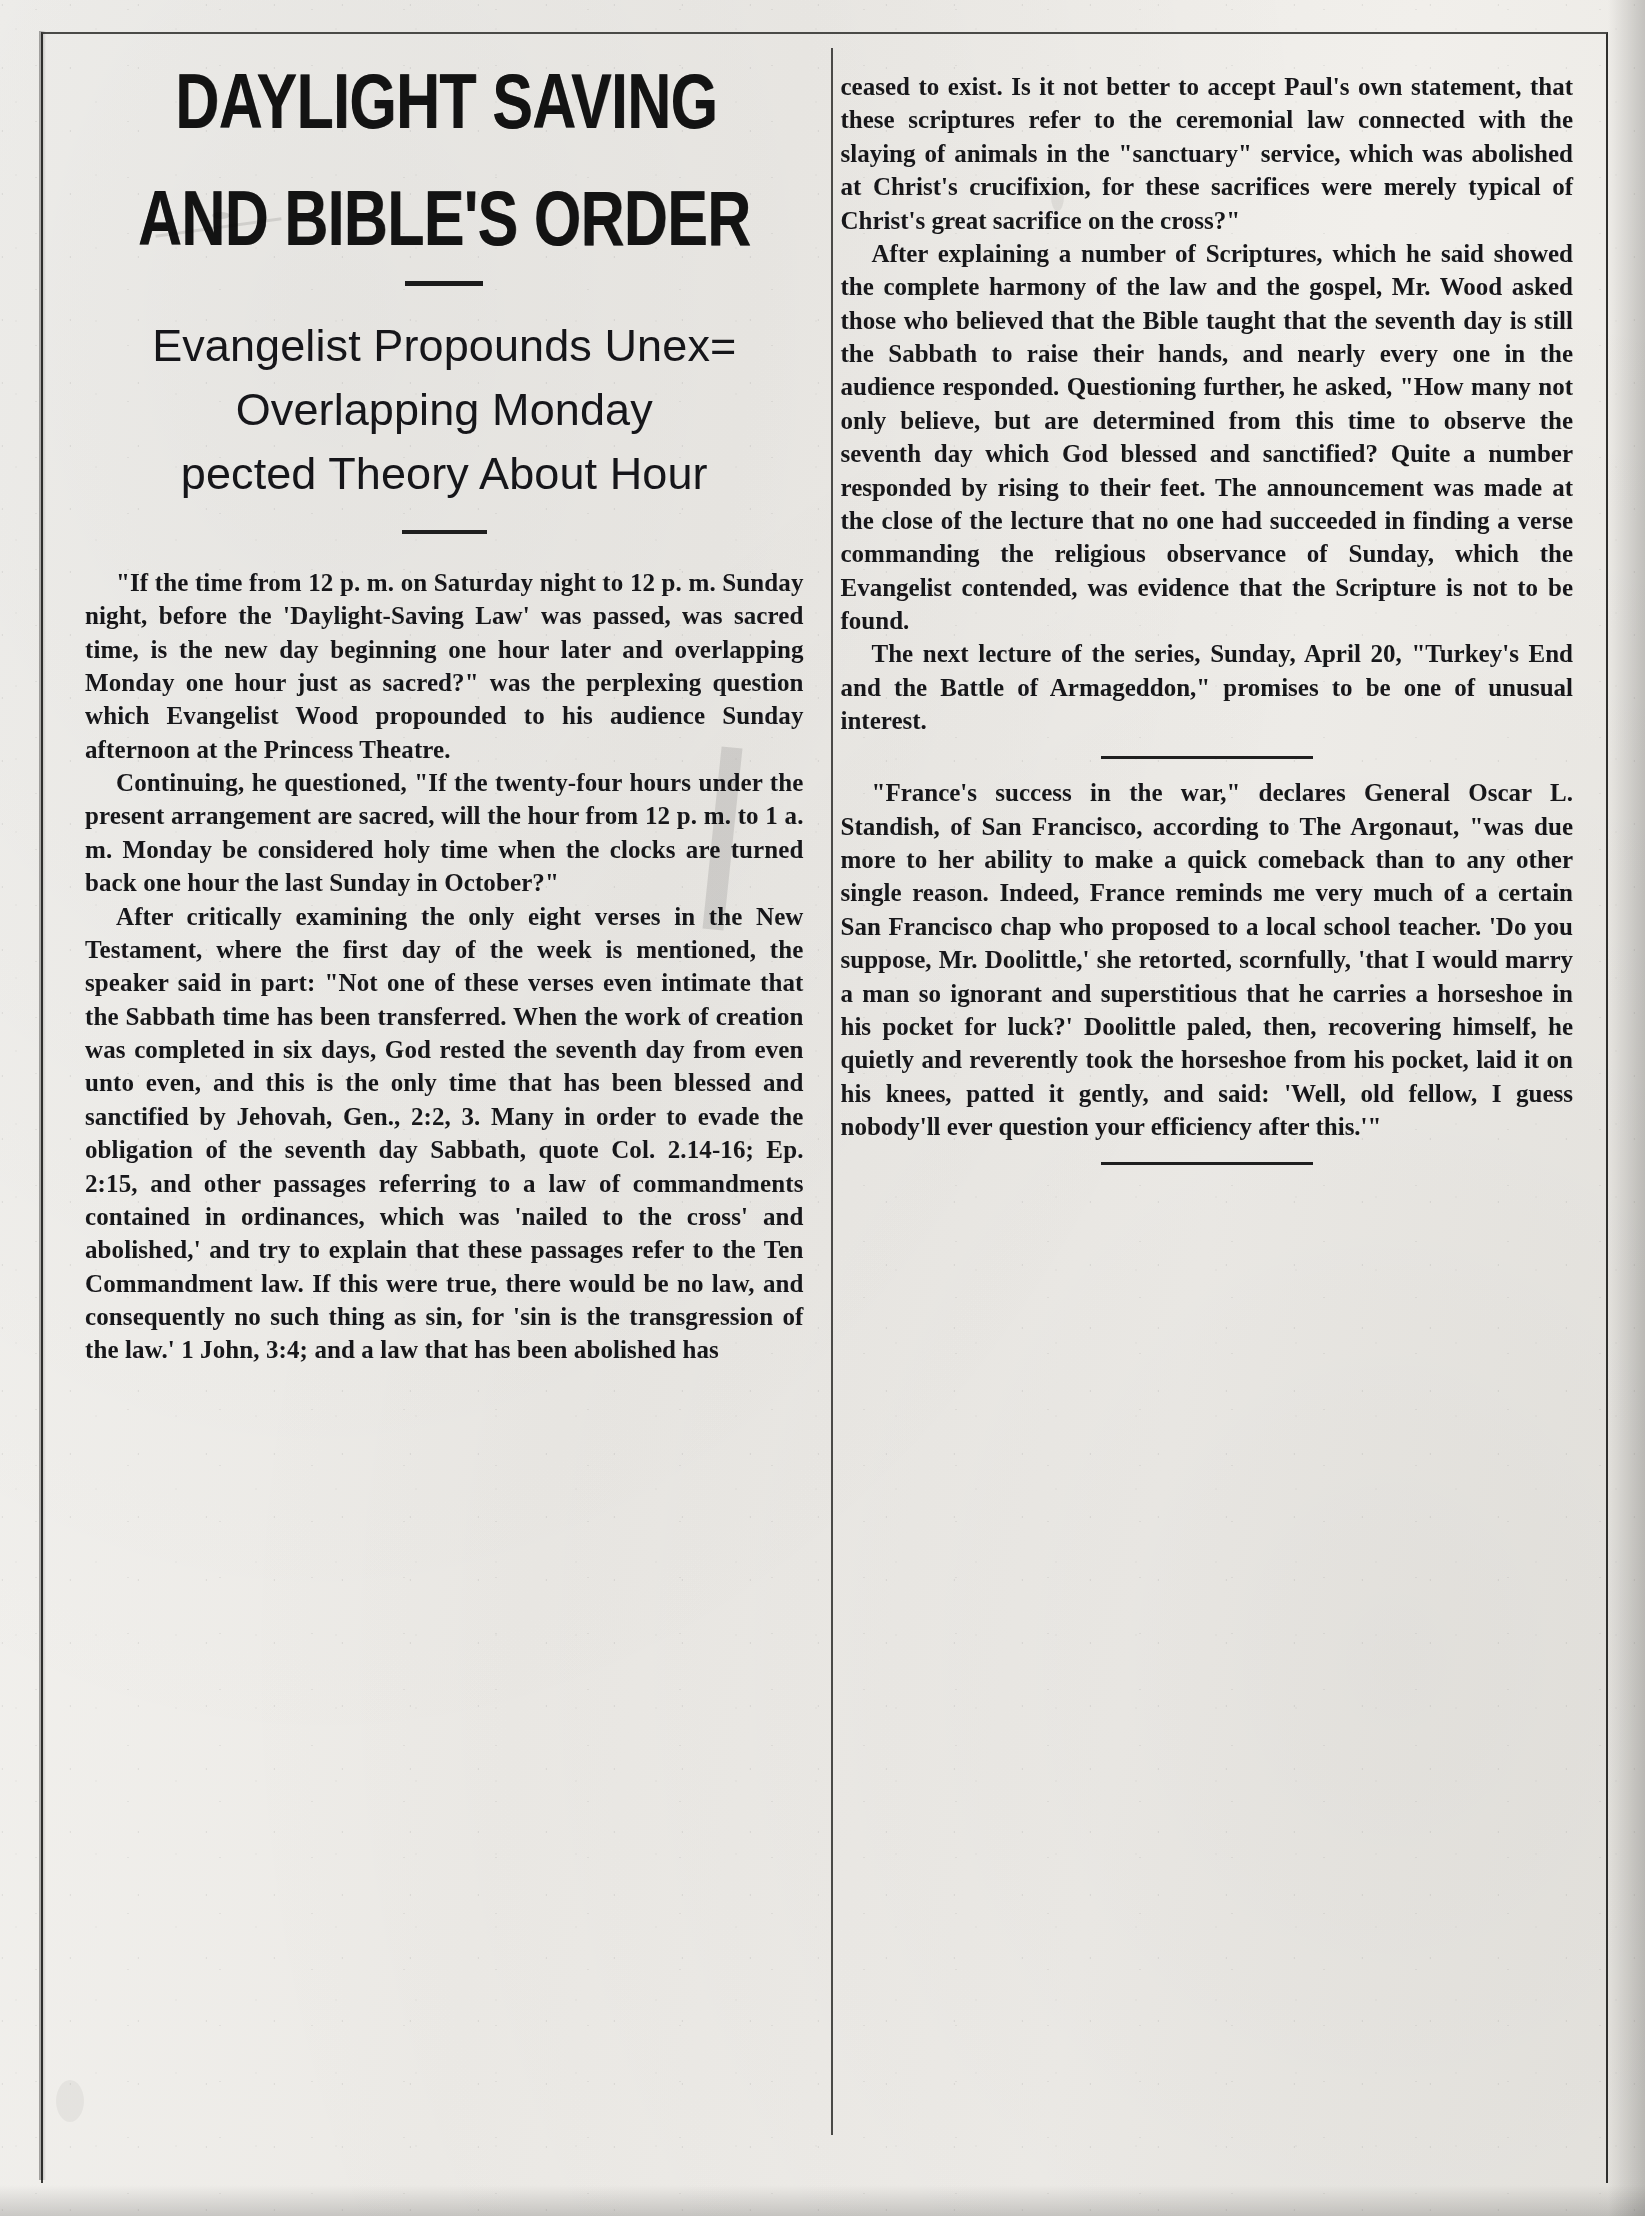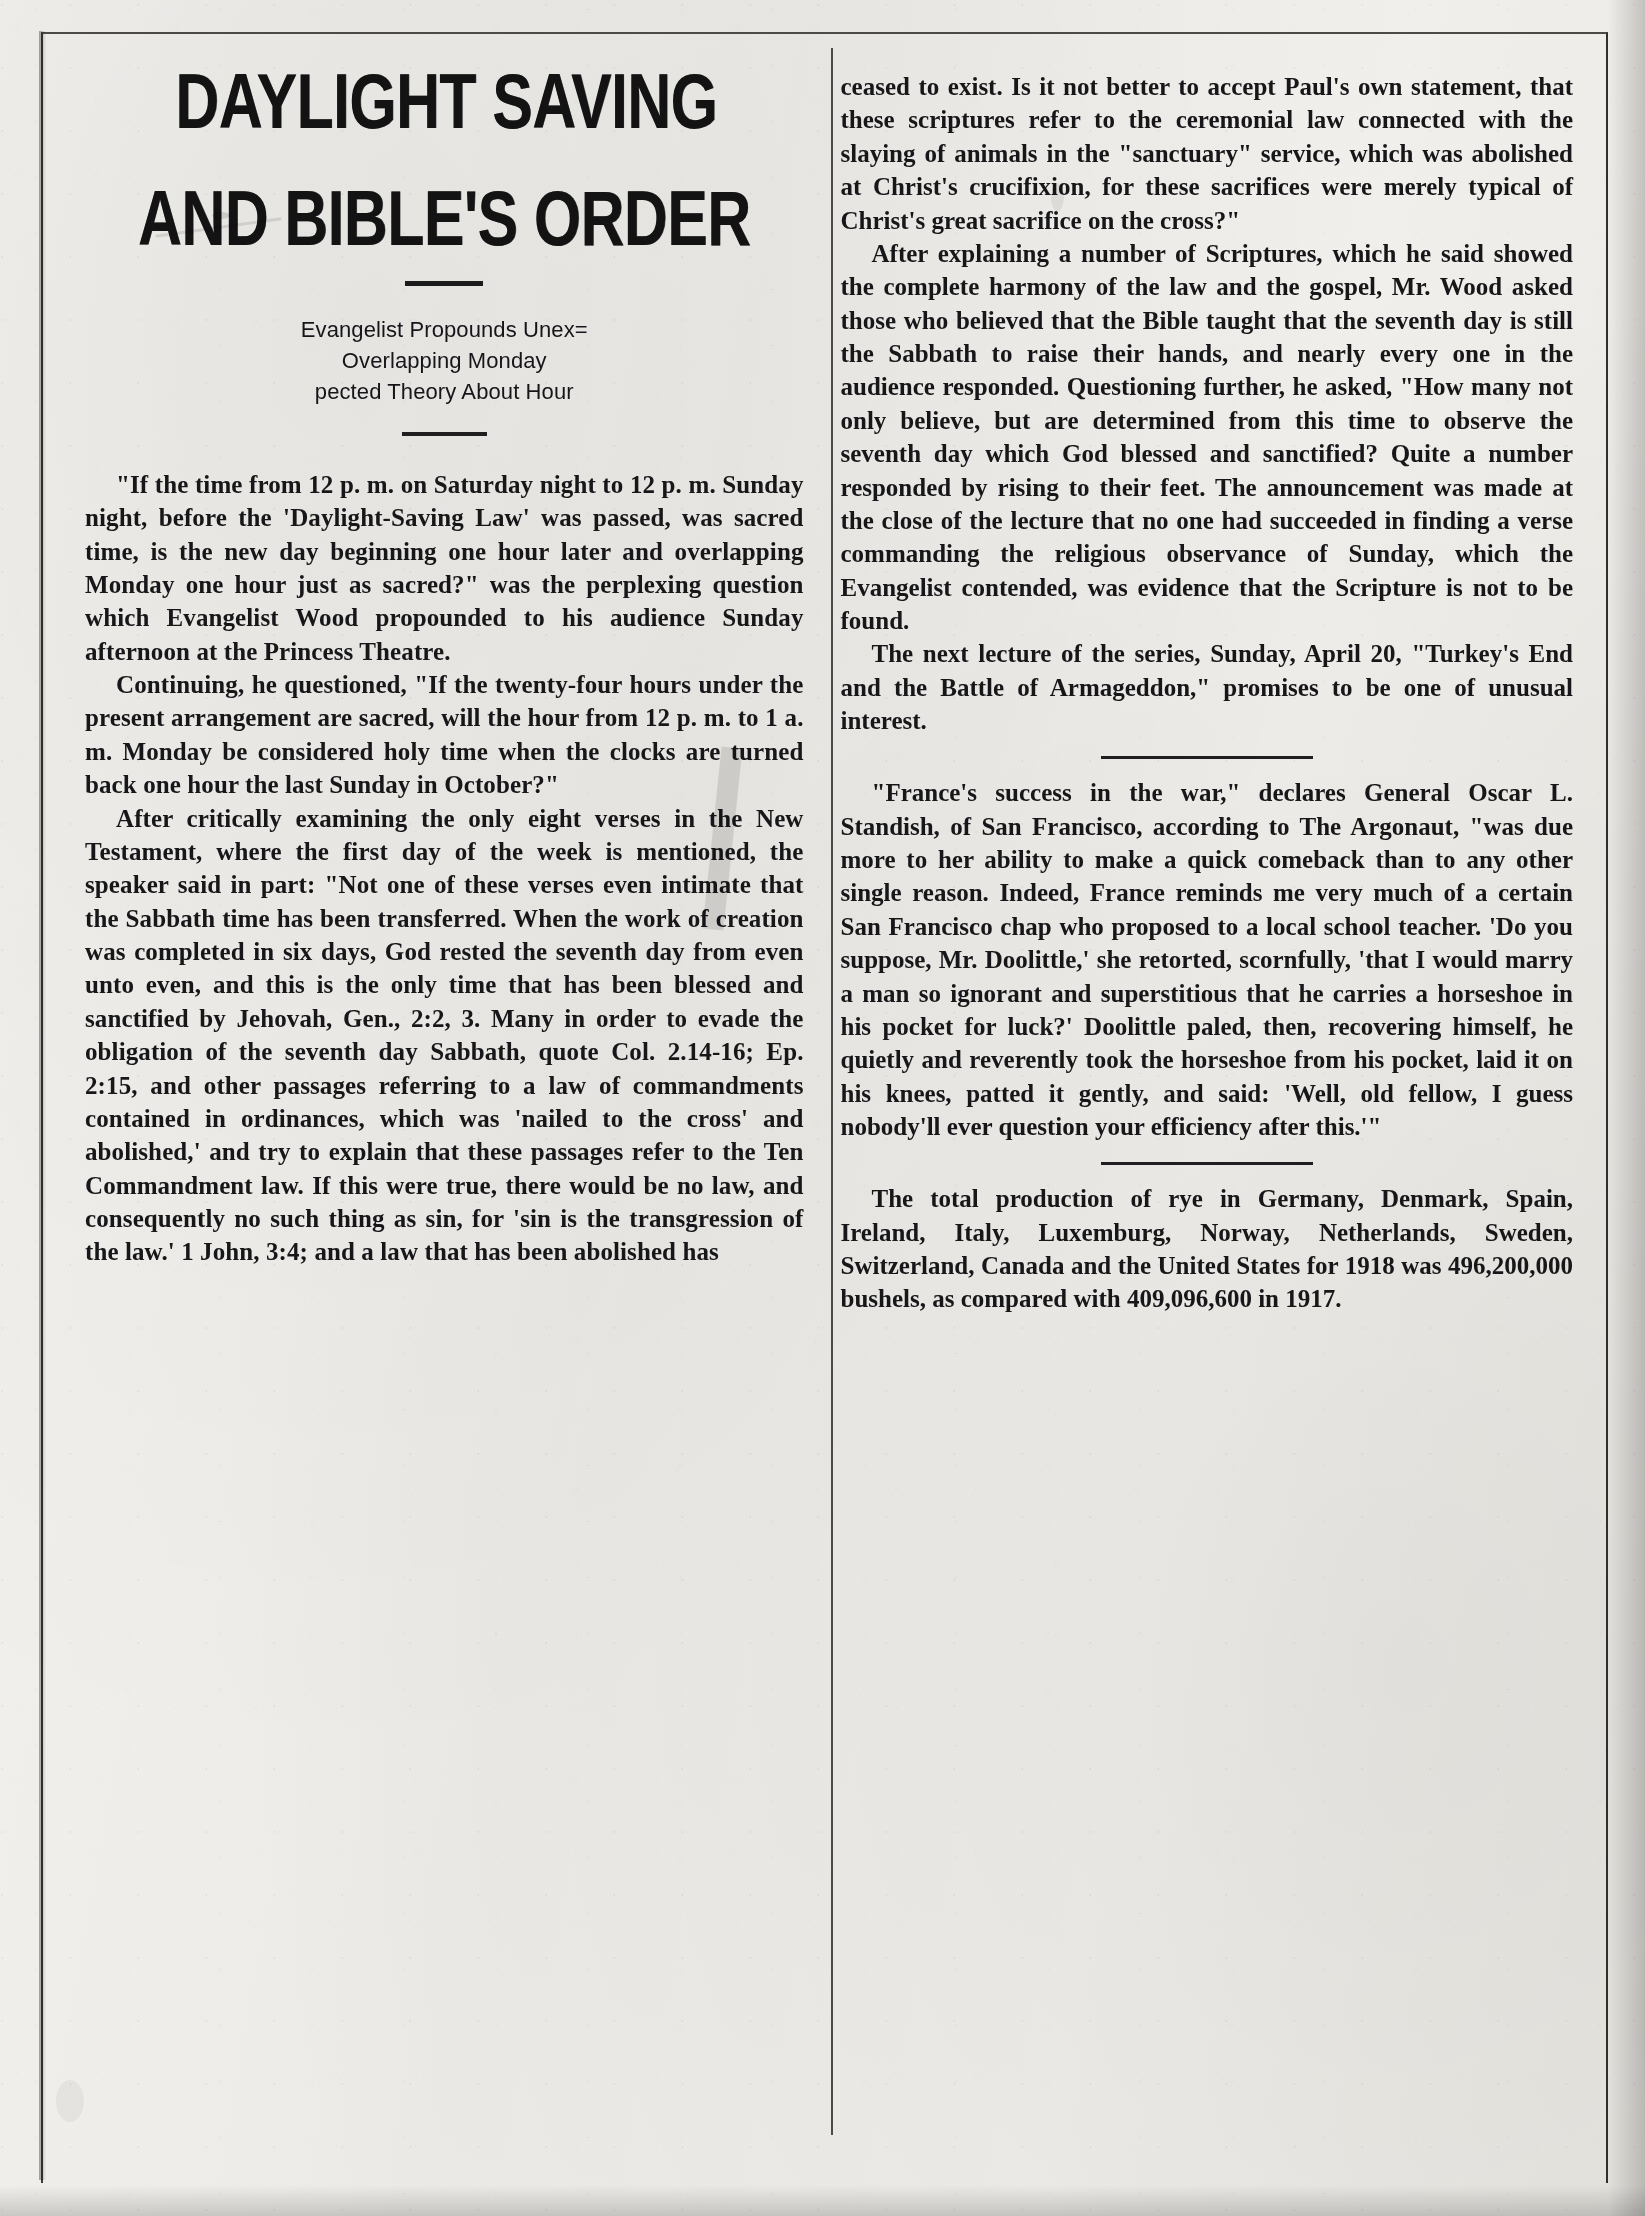--- a/index.html
+++ b/index.html
@@ -114,21 +114,21 @@
   }
   .rule-short2 {
     width: 85px;
     height: 4.2px;
     background: #1f1f1f;
     margin: 24px auto 32px auto;
   }
 
   .subhead {
     font-family: "Liberation Sans", sans-serif;
-    font-size: 22px;
+    font-size: 45px;
     line-height: 1.42;
     color: #16161a;
     text-align: center;
     letter-spacing: 0.1px;
   }
   .subhead span { display: block; }
 
   
   .body-text {
     font-family: "Liberation Serif", serif;
@@ -242,23 +242,20 @@
       </div>
 
       <div class="divider-dash"></div>
 
       <div class="item-block">
         <p>"France's success in the war," declares General Oscar L. Standish, of San Francisco, according to The Argonaut, "was due more to her ability to make a quick comeback than to any other single reason. Indeed, France reminds me very much of a certain San Francisco chap who proposed to a local school teacher. 'Do you suppose, Mr. Doolittle,' she retorted, scornfully, 'that I would marry a man so ignorant and superstitious that he carries a horseshoe in his pocket for luck?' Doolittle paled, then, recovering himself, he quietly and reverently took the horseshoe from his pocket, laid it on his knees, patted it gently, and said: 'Well, old fellow, I guess nobody'll ever question your efficiency after this.'"</p>
       </div>
 
       <div class="divider-dash"></div>
 
-      <div class="item-block">
-        <p>The total production of rye in Germany, Denmark, Spain, Ireland, Italy, Luxemburg, Norway, Netherlands, Sweden, Switzerland, Canada and the United States for 1918 was 496,200,000 bushels, as compared with 409,096,600 in 1917.</p>
-      </div>
     </div>
   </div>
 
   <div class="col-rule"></div>
 
   <div class="blotch" style="left:212px; top:212px; width:18.3px; height:7px;"></div>
   <div class="blotch" style="left:1051px; top:183px; width:12.7px; height:28px; opacity:.5;"></div>
   <div class="streak" style="left:155px; top:226px; width:127px; height:2.8px;"></div>
   <div class="streak" style="left:712px; top:747px; width:21px; height:183px; transform:rotate(6deg);"></div>
   <div class="blotch" style="left:56px; top:2080px; width:28px; height:42px; opacity:.35;"></div>

